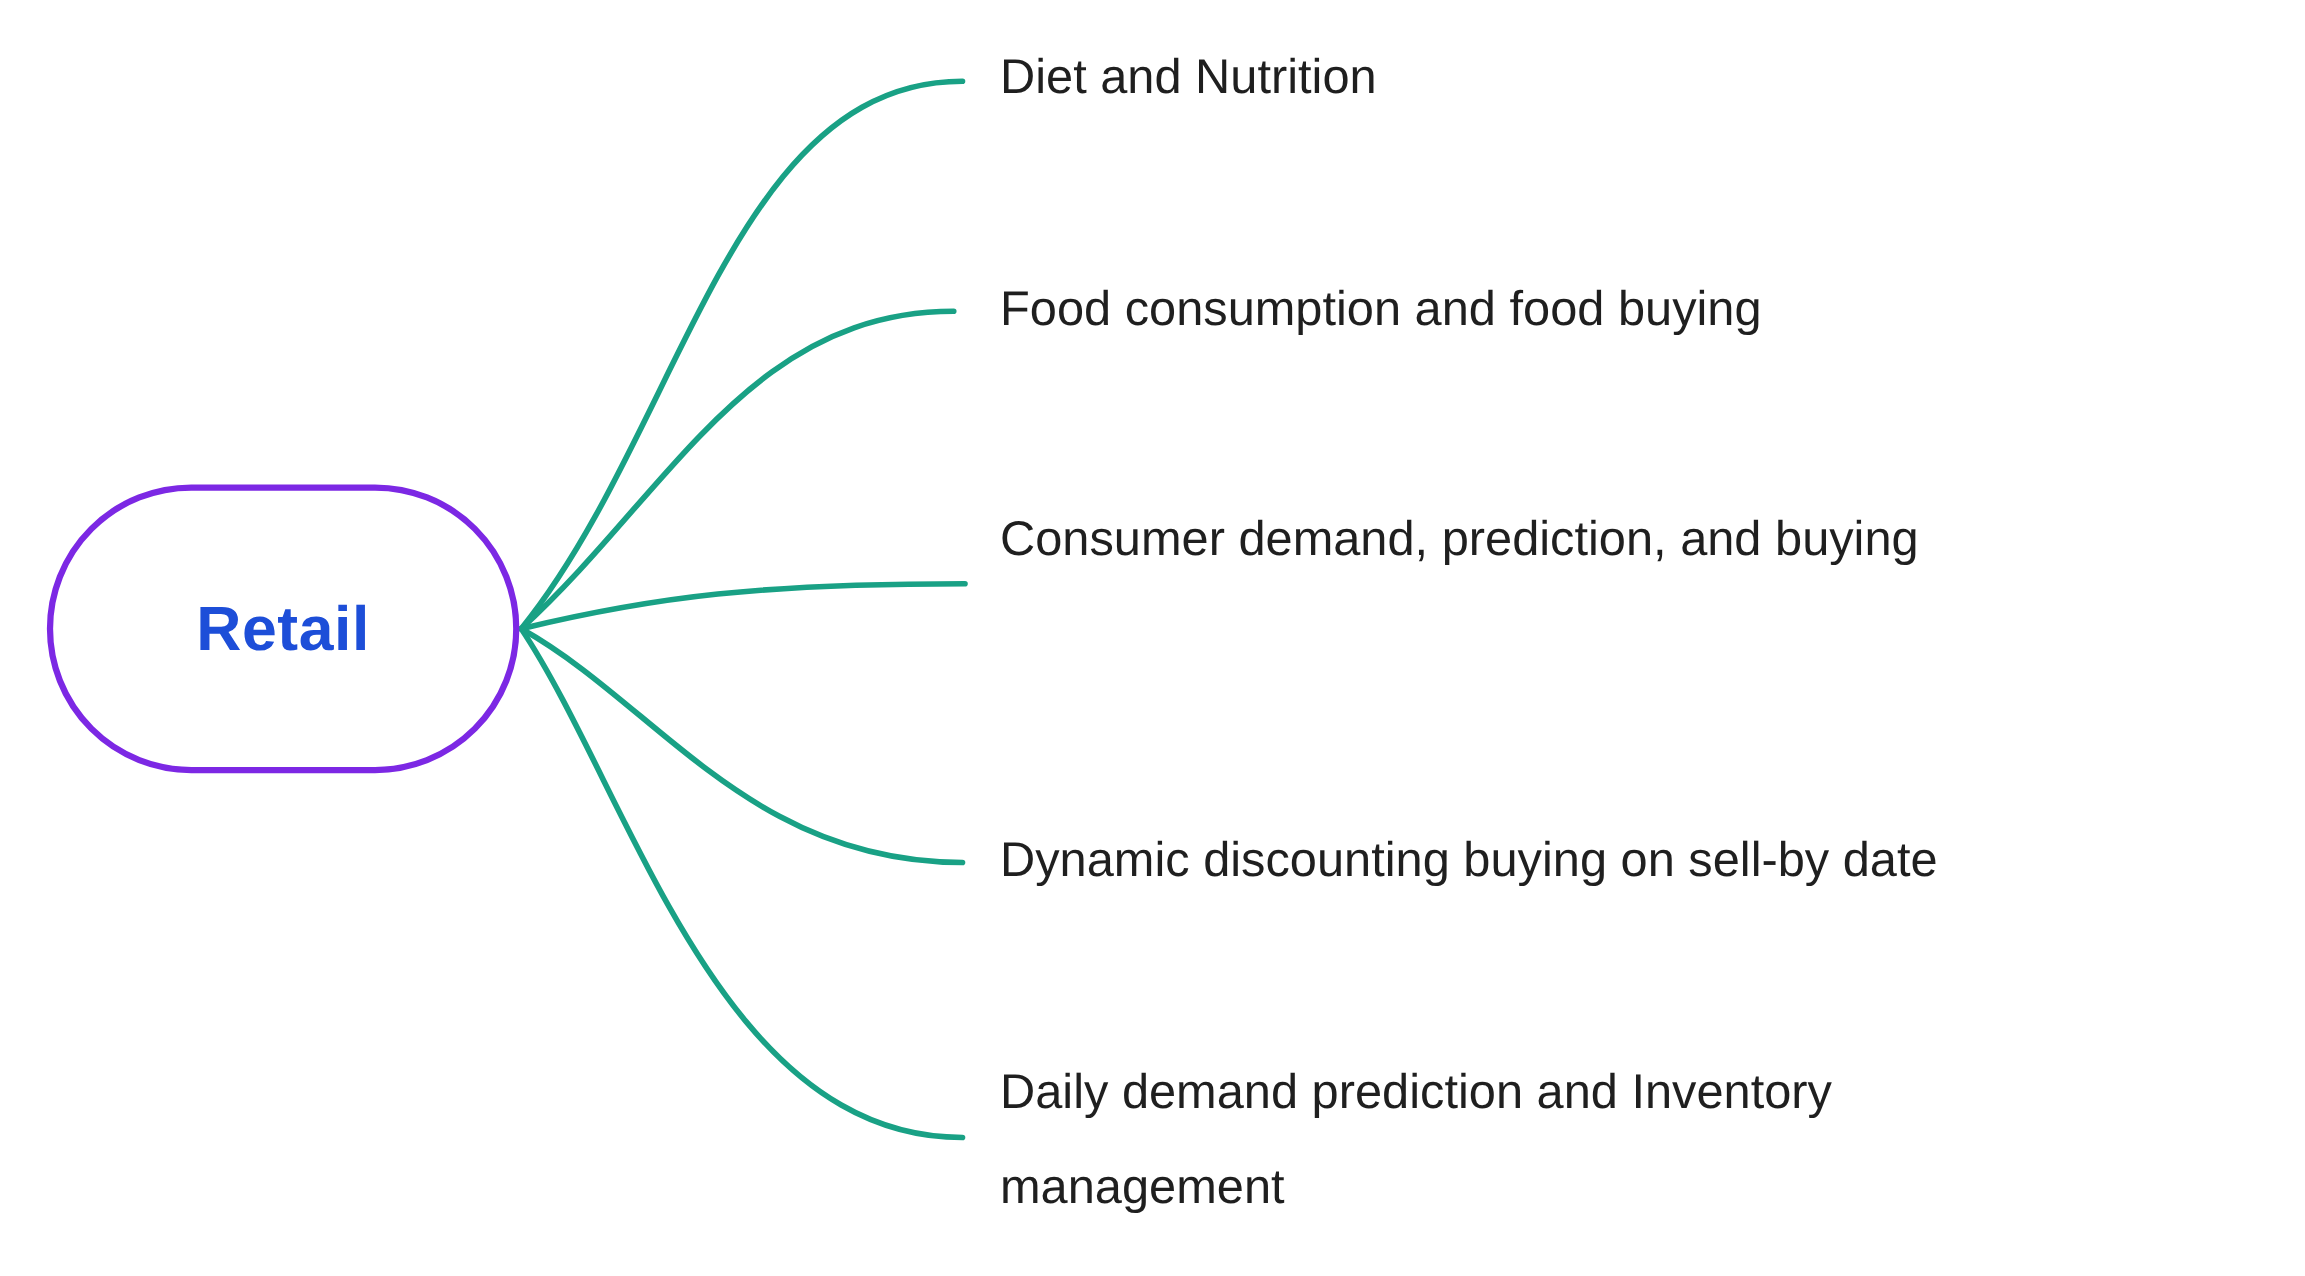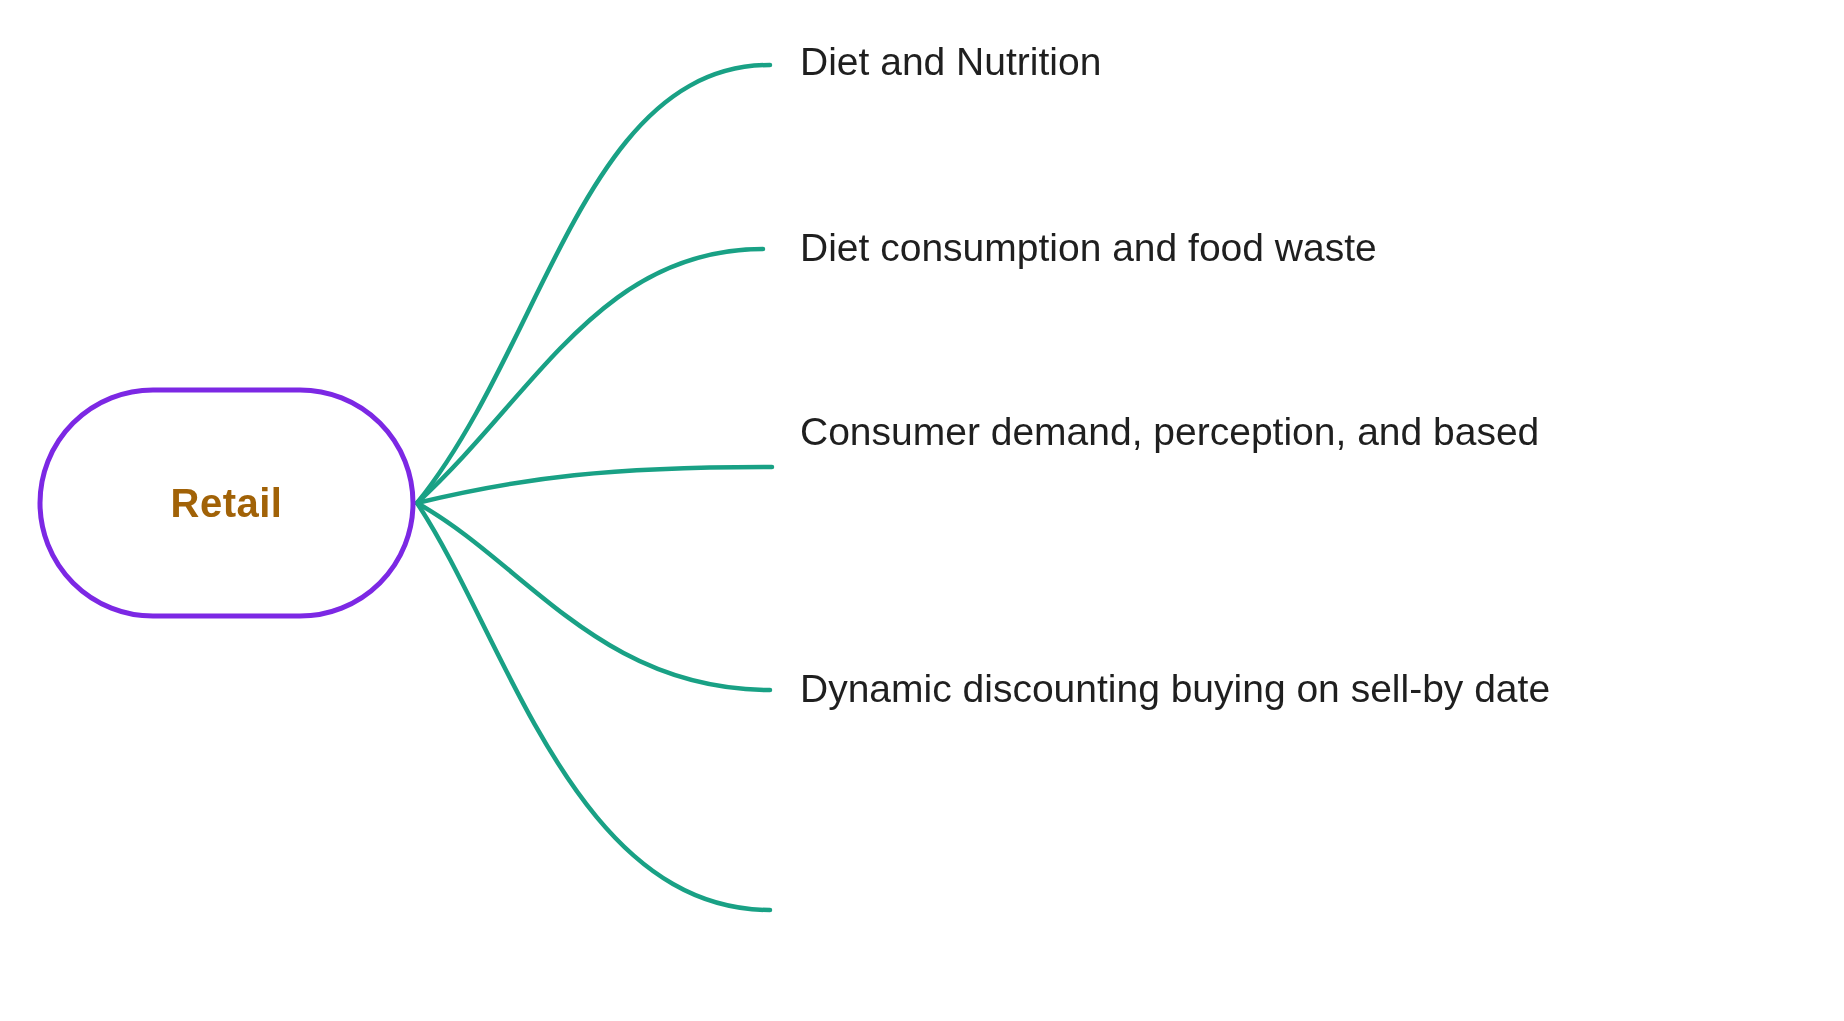--- a/index.html
+++ b/index.html
@@ -16,23 +16,23 @@
     left: 0; top: 0;
     width: 1844px; height: 1021px;
   }
   .root-label {
     position: absolute;
     left: 40px; top: 390px;
     width: 373px; height: 226px;
     display: flex;
     align-items: center;
     justify-content: center;
-    font-size: 40px;
+    font-size: 50px;
     font-weight: bold;
-    color: #a16207;
+    color: #1d4ed8;
     letter-spacing: 0.5px;
   }
   .branch-label {
     position: absolute;
     left: 800px;
     color: #1f1f1f;
     font-size: 39px;
     font-weight: 400;
     line-height: 76px;
     white-space: nowrap;
@@ -60,25 +60,29 @@
     <rect x="40" y="390" width="373" height="226" rx="113" ry="113" fill="#ffffff" stroke-width="5" stroke="#7C28E4"></rect>
   </svg>
 
   <div class="root-label">Retail</div>
 
   <div class="branch-label lbl-1">
     <span class="line">Diet and Nutrition</span>
   </div>
 
   <div class="branch-label lbl-2">
-    <span class="line">Diet consumption and food waste</span>
+    <span class="line">Food consumption and food buying</span>
   </div>
 
   <div class="branch-label lbl-3">
-    <span class="line">Consumer demand, perception, and based</span>
+    <span class="line">Consumer demand, prediction, and buying</span>
   </div>
 
   <div class="branch-label lbl-4">
     <span class="line">Dynamic discounting buying on sell-by date</span>
   </div>
 
+  <div class="branch-label lbl-5">
+    <span class="line">Daily demand prediction and Inventory</span>
+    <span class="line">management</span>
+  </div>
 
 </div>
 
 </body></html>

